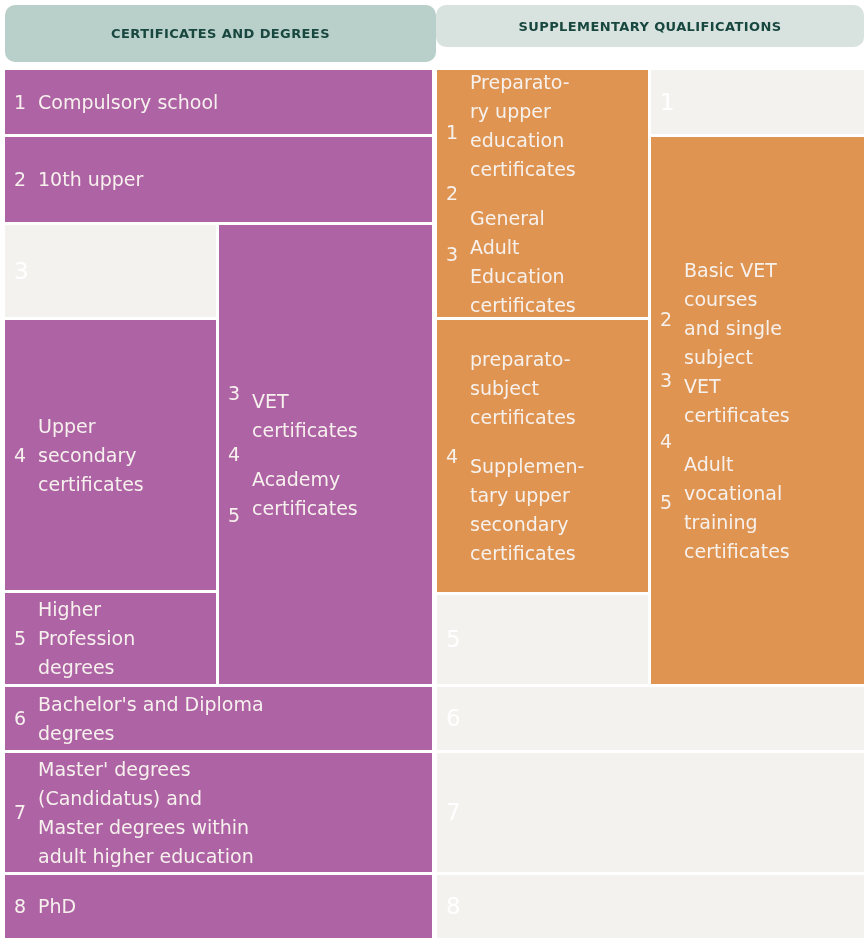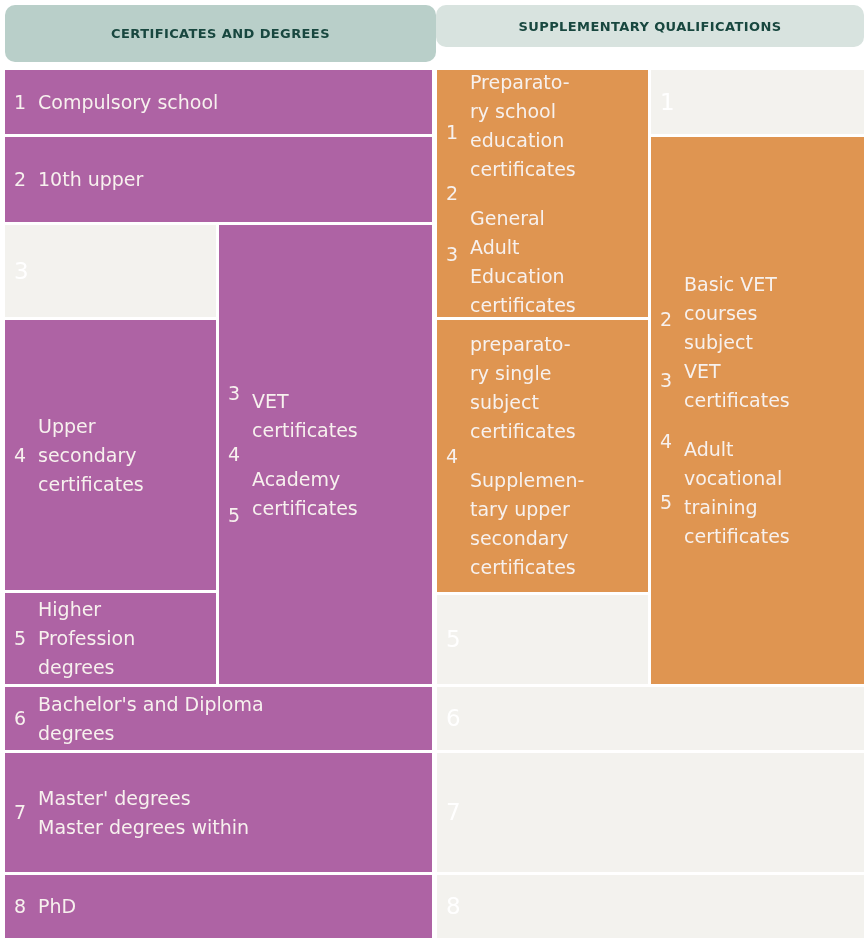--- a/index.html
+++ b/index.html
@@ -172,21 +172,23 @@
     </div>
   </div>
 
   <div class="box purple" id="l7">
     <div class="nums">
       <span>7</span>
     </div>
     <div class="texts">
       <div class="para">
         <div>Master' degrees</div>
+        <div>(Candidatus) and</div>
         <div>Master degrees within</div>
+        <div>adult higher education</div>
       </div>
     </div>
   </div>
 
   <div class="box purple" id="l8">
     <div class="nums">
       <span>8</span>
     </div>
     <div class="texts">
       <div class="para">PhD</div>
@@ -195,41 +197,40 @@
 
   <div class="box orange" id="a13">
     <div class="nums">
       <span>1</span>
       <span>2</span>
       <span>3</span>
     </div>
     <div class="texts">
       <div class="para">
         <div>Preparato-</div>
-        <div>ry school</div>
+        <div>ry upper</div>
         <div>education</div>
         <div>certificates</div>
       </div>
       <div class="para">
         <div>General</div>
         <div>Adult</div>
         <div>Education</div>
         <div>certificates</div>
       </div>
     </div>
   </div>
 
   <div class="box orange" id="a4">
     <div class="nums">
       <span>4</span>
     </div>
     <div class="texts">
       <div class="para">
         <div>preparato-</div>
-        <div>ry single</div>
         <div>subject</div>
         <div>certificates</div>
       </div>
       <div class="para">
         <div>Supplemen-</div>
         <div>tary upper</div>
         <div>secondary</div>
         <div>certificates</div>
       </div>
     </div>
@@ -251,20 +252,21 @@
     <div class="nums">
       <span>2</span>
       <span>3</span>
       <span>4</span>
       <span>5</span>
     </div>
     <div class="texts">
       <div class="para">
         <div>Basic VET</div>
         <div>courses</div>
+        <div>and single</div>
         <div>subject</div>
         <div>VET</div>
         <div>certificates</div>
       </div>
       <div class="para">
         <div>Adult</div>
         <div>vocational</div>
         <div>training</div>
         <div>certificates</div>
       </div>

